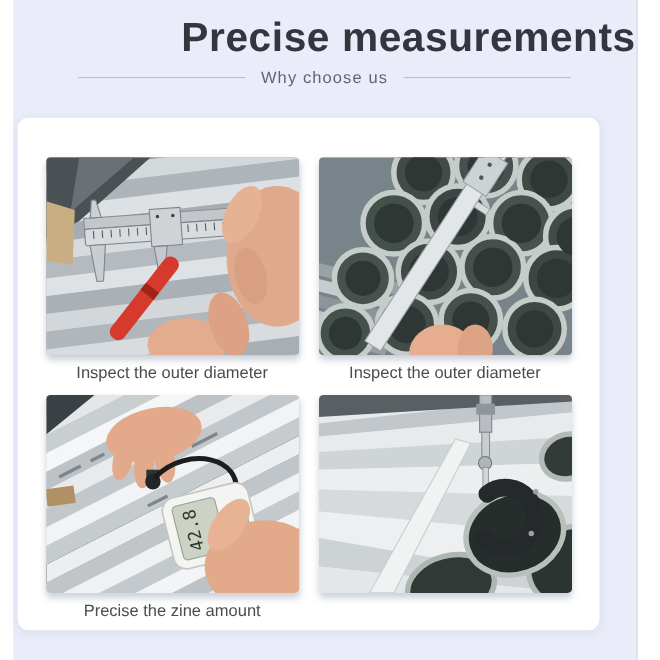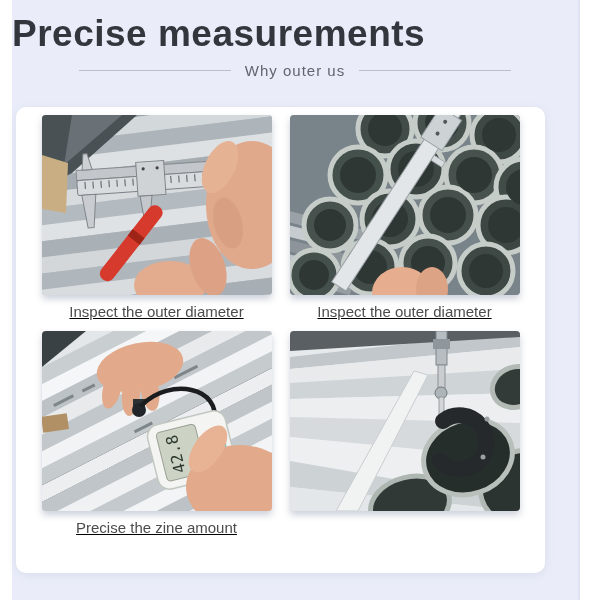--- a/index.html
+++ b/index.html
@@ -1,43 +1,43 @@
 <!DOCTYPE html>
 <html><head>
 <meta charset="utf-8">
 <style>
   * { margin:0; padding:0; box-sizing:border-box; }
   html,body { width:600px; height:600px; overflow:hidden; background:#ffffff;
               font-family:"Liberation Sans", sans-serif; }
   .panel { position:absolute; left:12px; top:0; width:568px; height:600px;
            background:#eaedf9; border-right:2px solid #dfe3f2; }
-  .title { margin-top:13px; text-align:left; font-size:37px; font-weight:700;
+  .title { margin-top:13px; text-align:right; font-size:37px; font-weight:700;
            color:#33373d; letter-spacing:0.5px; }
   .subtitle-row { margin-top:7px; display:flex; align-items:center; justify-content:center; gap:14px; }
   .divider { width:152px; height:1px; background:#b9bec9; }
   .subtitle { font-size:15px; color:#61656d; letter-spacing:1px; }
   .card { position:absolute; left:16px; top:107px; width:529px; height:466px;
           background:#ffffff; border-radius:10px;
           box-shadow:0 2px 10px rgba(130,140,175,0.16); }
   .grid { display:grid; grid-template-columns:230px 230px; column-gap:18px;
-          justify-content:center; padding-top:8px;text-decoration:underline; }
+          justify-content:center; padding-top:36px; }
   .figure { width:230px; }
   .photo { width:230px; height:180px; border-radius:4px; overflow:hidden;
            box-shadow:0 4px 7px rgba(110,120,150,0.35); background:#c5cacd; }
   .photo svg { display:block; width:230px; height:180px; }
   .caption { text-align:center; font-size:15px; color:#4c4c4c; margin:8px 0 10px; height:18px; }
 </style>
 </head>
 <body>
 
 <div class="panel">
   <div class="title">Precise measurements</div>
   <div class="subtitle-row">
     <div class="divider"></div>
-    <div class="subtitle">Why outer us</div>
+    <div class="subtitle">Why choose us</div>
     <div class="divider"></div>
   </div>
 </div>
 
 <div class="card">
   <div class="grid">
 
     <div class="figure">
       <div class="photo">
         <svg viewBox="0 0 230 180">

